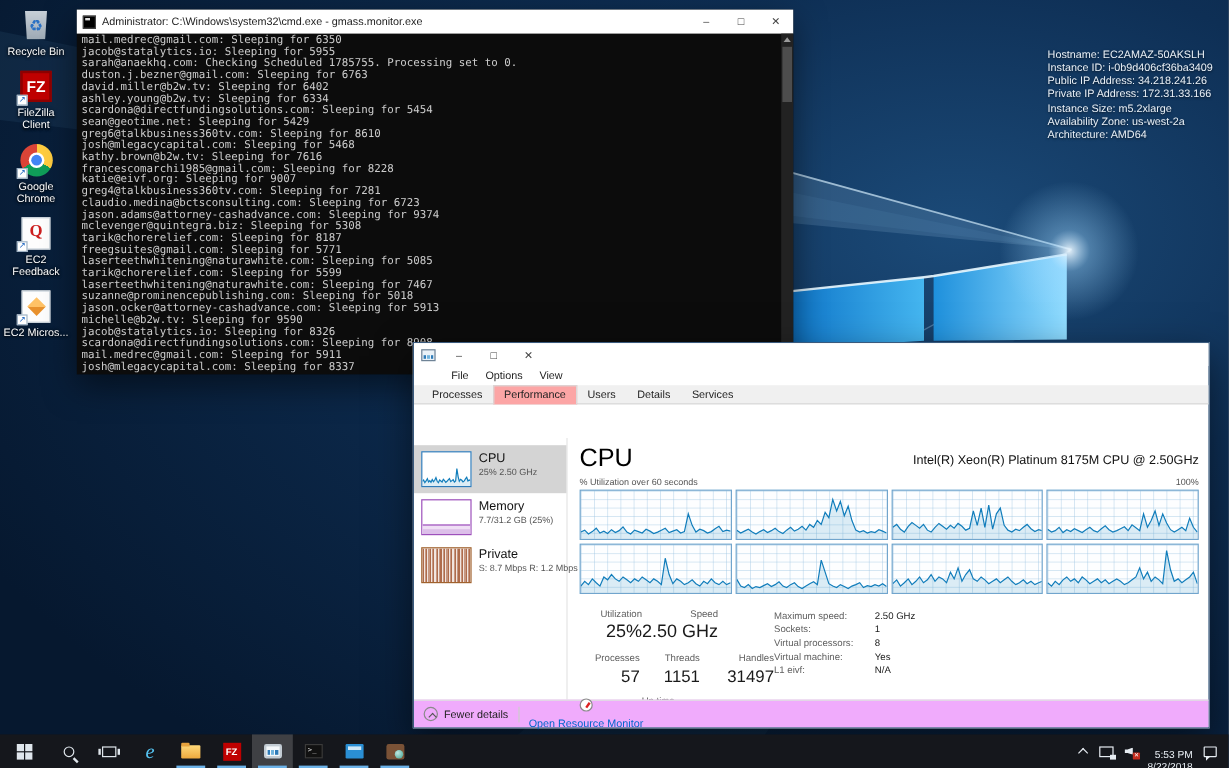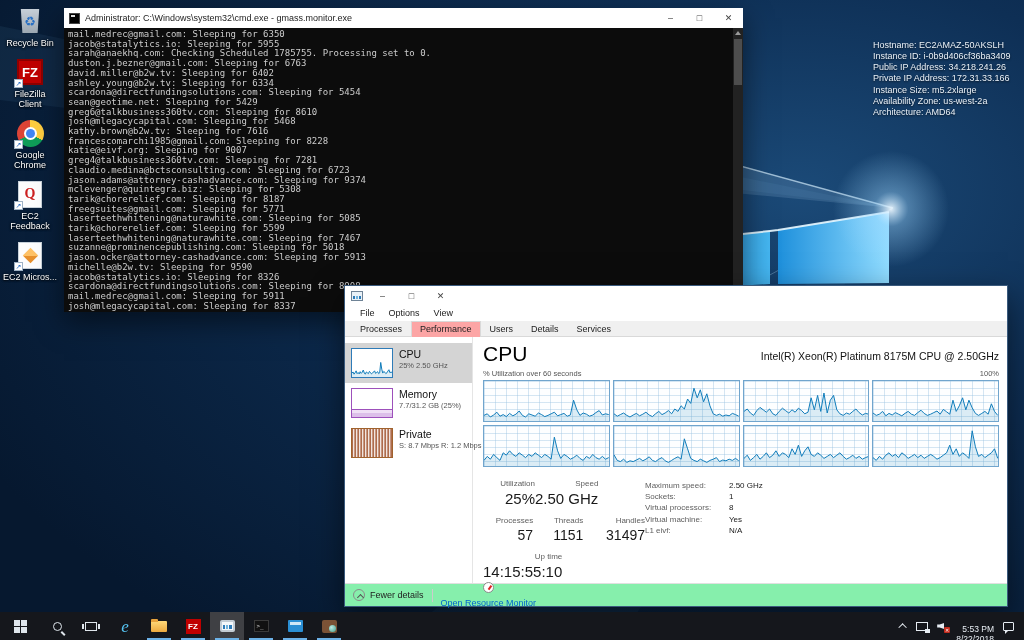--- a/index.html
+++ b/index.html
@@ -21,46 +21,46 @@
   .chrome-ball::before { content:""; position:absolute; left:7px; top:7px; width:13px; height:13px; border-radius:50%; background:#fff; }
   .chrome-ball::after { content:""; position:absolute; left:9px; top:9px; width:9px; height:9px; border-radius:50%; background:#4285f4; }
   .doc-box { width:24px; height:27px; background:#fdfdfd; border:1px solid #c9d2da; display:flex; align-items:center; justify-content:center; }
   .q-glyph { font-family:"Liberation Serif", serif; font-weight:bold; font-size:14px; color:#cc1f1f; }
   .cube { width:11px; height:11px; background:linear-gradient(135deg,#ffc266 0 50%, #e8912d 50% 100%); transform:rotate(45deg); }
 
   
   #sysinfo { position:absolute; left:873px; top:17px; z-index:1; font-size:9px; line-height:11.3px; color:#eaf1f8; text-shadow:0 1px 2px rgba(0,0,0,.65); white-space:pre; }
 
   
-  #cmd { position:absolute; left:64px; top:8px; width:679px; height:304px; z-index:2; box-shadow:0 10px 26px rgba(0,0,0,.5); background:#0c0c0c; }
+  #cmd { position:absolute; left:64px; top:8px; width:597px; height:304px; z-index:2; box-shadow:0 10px 26px rgba(0,0,0,.5); background:#0c0c0c; }
   .cmd-titlebar { height:20px; background:#fff; display:flex; align-items:center; padding-left:5px; }
   .cmd-appicon { width:11px; height:11px; background:#000; border:1px solid #444; margin-right:5px; position:relative; flex:none; }
   .cmd-appicon::after { content:""; position:absolute; left:1px; top:1px; width:4px; height:2px; background:#ddd; }
   .cmd-title { font-size:9px; color:#222; flex:1 1 auto; white-space:nowrap; overflow:hidden; }
   .winbtns { display:flex; flex:none; height:100%; }
   .winbtn { width:29px; height:100%; display:flex; align-items:center; justify-content:center; font-size:9px; color:#444; }
   .cmd-body { position:absolute; left:0; top:20px; right:10px; bottom:0; padding:2px 0 0 4px; font-family:"DejaVu Sans Mono", monospace; font-size:9px; line-height:9.7px; color:#cccccc; white-space:pre; overflow:hidden; }
   .cmd-scroll { position:absolute; right:0; top:20px; bottom:0; width:10px; background:#222; }
   .scroll-arrow { position:absolute; left:0; width:10px; height:10px; display:flex; align-items:center; justify-content:center; }
   .scroll-arrow .tri-up { width:0; height:0; border-left:3px solid transparent; border-right:3px solid transparent; border-bottom:4px solid #9a9a9a; }
   .scroll-arrow .tri-down { width:0; height:0; border-left:3px solid transparent; border-right:3px solid transparent; border-top:4px solid #9a9a9a; }
   .scroll-thumb { position:absolute; left:1px; top:11px; width:8px; height:46px; background:#4d4d4d; }
 
   
   #tm { position:absolute; left:344px; top:285px; width:664px; height:322px; z-index:3; background:#fff; border:1px solid #3a5a7d; box-shadow:0 12px 30px rgba(0,0,0,.5); display:flex; flex-direction:column; }
   .tm-titlebar { height:19px; background:#fff; display:flex; align-items:center; padding-left:6px; flex:none; }
   .tm-appicon { width:12px; height:10px; border:1px solid #6f8396; background:#eaf2f8; margin-right:5px; position:relative; flex:none; }
   .tm-appicon::after { content:""; position:absolute; left:1px; bottom:1px; width:8px; height:3px; background:linear-gradient(90deg,#2e7bb8 0 2px, transparent 2px 3px, #6fb3dd 3px 5px, transparent 5px 6px, #2e7bb8 6px 8px); }
   .tm-title { font-size:9px; color:#222; flex:1; }
-  .tm-menubar { height:16px; display:flex; align-items:center; padding-left:8px; flex:none; }
+  .tm-menubar { height:16px; display:flex; align-items:center; padding-left:24px; flex:none; }
   .tm-menuitem { font-size:9px; color:#222; padding:0 7px; }
   .tm-tabbar { height:16px; background:#f0f0f0; border-bottom:1px solid #d9d9d9; display:flex; align-items:flex-end; padding-left:6px; flex:none; }
   .tm-tab { font-size:9px; color:#222; padding:2px 8px 2px 8px; border:1px solid transparent; border-bottom:none; margin-bottom:0; }
   .tm-tab.active { background:#fca5a5; border-color:#d9d9d9; position:relative; top:1px; padding-bottom:3px; }
-  .tm-content { flex:1; display:flex; min-height:0; }
+  .tm-content { flex:1; display:flex; min-height:0;margin-top:28px; }
   .tm-sidebar { width:128px; flex:none; border-right:1px solid #e5e5e5; padding-top:6px; }
   .side-item { display:flex; gap:6px; padding:5px 4px 5px 6px; align-items:flex-start; }
   .side-item.selected { background:#d4d4d4; }
   .thumb { width:42px; height:30px; flex:none; background:#fff; border:1px solid #2e7bb8; position:relative; overflow:hidden; }
   .thumb.mem { border-color:#9d50bb; }
   .thumb.eth { border-color:#a0622d; }
   .mem-fill { position:absolute; left:0; right:0; bottom:0; height:30%; background:#efdff5; border-top:1px solid #9d50bb; }
   .mem-band { position:absolute; left:0; right:0; bottom:0; height:4px; background:#dcbfe9; }
   .eth-stripes { position:absolute; inset:0; background:repeating-linear-gradient(90deg, rgba(160,82,45,.85) 0 1px, rgba(160,82,45,.15) 1px 2px, rgba(160,82,45,.6) 2px 3px); }
   .side-text .t1 { font-size:10.5px; color:#111; line-height:12px; }
@@ -83,21 +83,21 @@
   .stat { margin-right:14px;text-align:right; }
   .stat .lbl { font-size:8px; color:#606060; margin-bottom:2px; white-space:nowrap; }
   .stat .val { font-size:14px; color:#1a1a1a; white-space:nowrap; }
   .stat.w52 { width:52px; margin-right:0; }
   .stat.w64 { width:64px; margin-right:0; }
   .stat .val.big { font-size:15px; }
   .stats-right { padding-top:1px; }
   .detail-row { display:flex; font-size:8px; line-height:11.2px; }
   .detail-row .dl { width:84px; color:#606060; }
   .detail-row .dv { color:#1a1a1a; }
-  .tm-footer { flex:none; height:23px; border-top:1px solid #e0e0e0; display:flex; align-items:center; padding-left:8px; background:#86efac; }
+  .tm-footer { flex:none; height:23px; border-top:1px solid #e0e0e0; display:flex; align-items:center; padding-left:8px; background:#f0abfc; }
   .fewer { display:flex; align-items:center; gap:5px; font-size:9px; color:#222; }
   .circle-chevron { width:12px; height:12px; border:1px solid #8a8a8a; border-radius:50%; position:relative; }
   .circle-chevron::after { content:""; position:absolute; left:3.5px; top:4.5px; width:4px; height:4px; border-left:1px solid #555; border-top:1px solid #555; transform:rotate(45deg); }
   .footer-div { width:1px; height:13px; background:#ccc; margin:0 8px; }
   .resmon { display:flex; align-items:center; gap:5px; font-size:9px; color:var(--link,#0066cc);flex-direction:column; }
   .gauge { width:11px; height:11px; border:1px solid #8a8a8a; border-radius:50%; position:relative; background:#fff; }
   .gauge::after { content:""; position:absolute; left:5px; top:1.5px; width:1.5px; height:5px; background:#d22; transform:rotate(35deg); }
 
   
   #taskbar { position:absolute; left:0; bottom:0; width:1024px; height:28px; background:#15171c; z-index:4; display:flex; align-items:stretch; }

